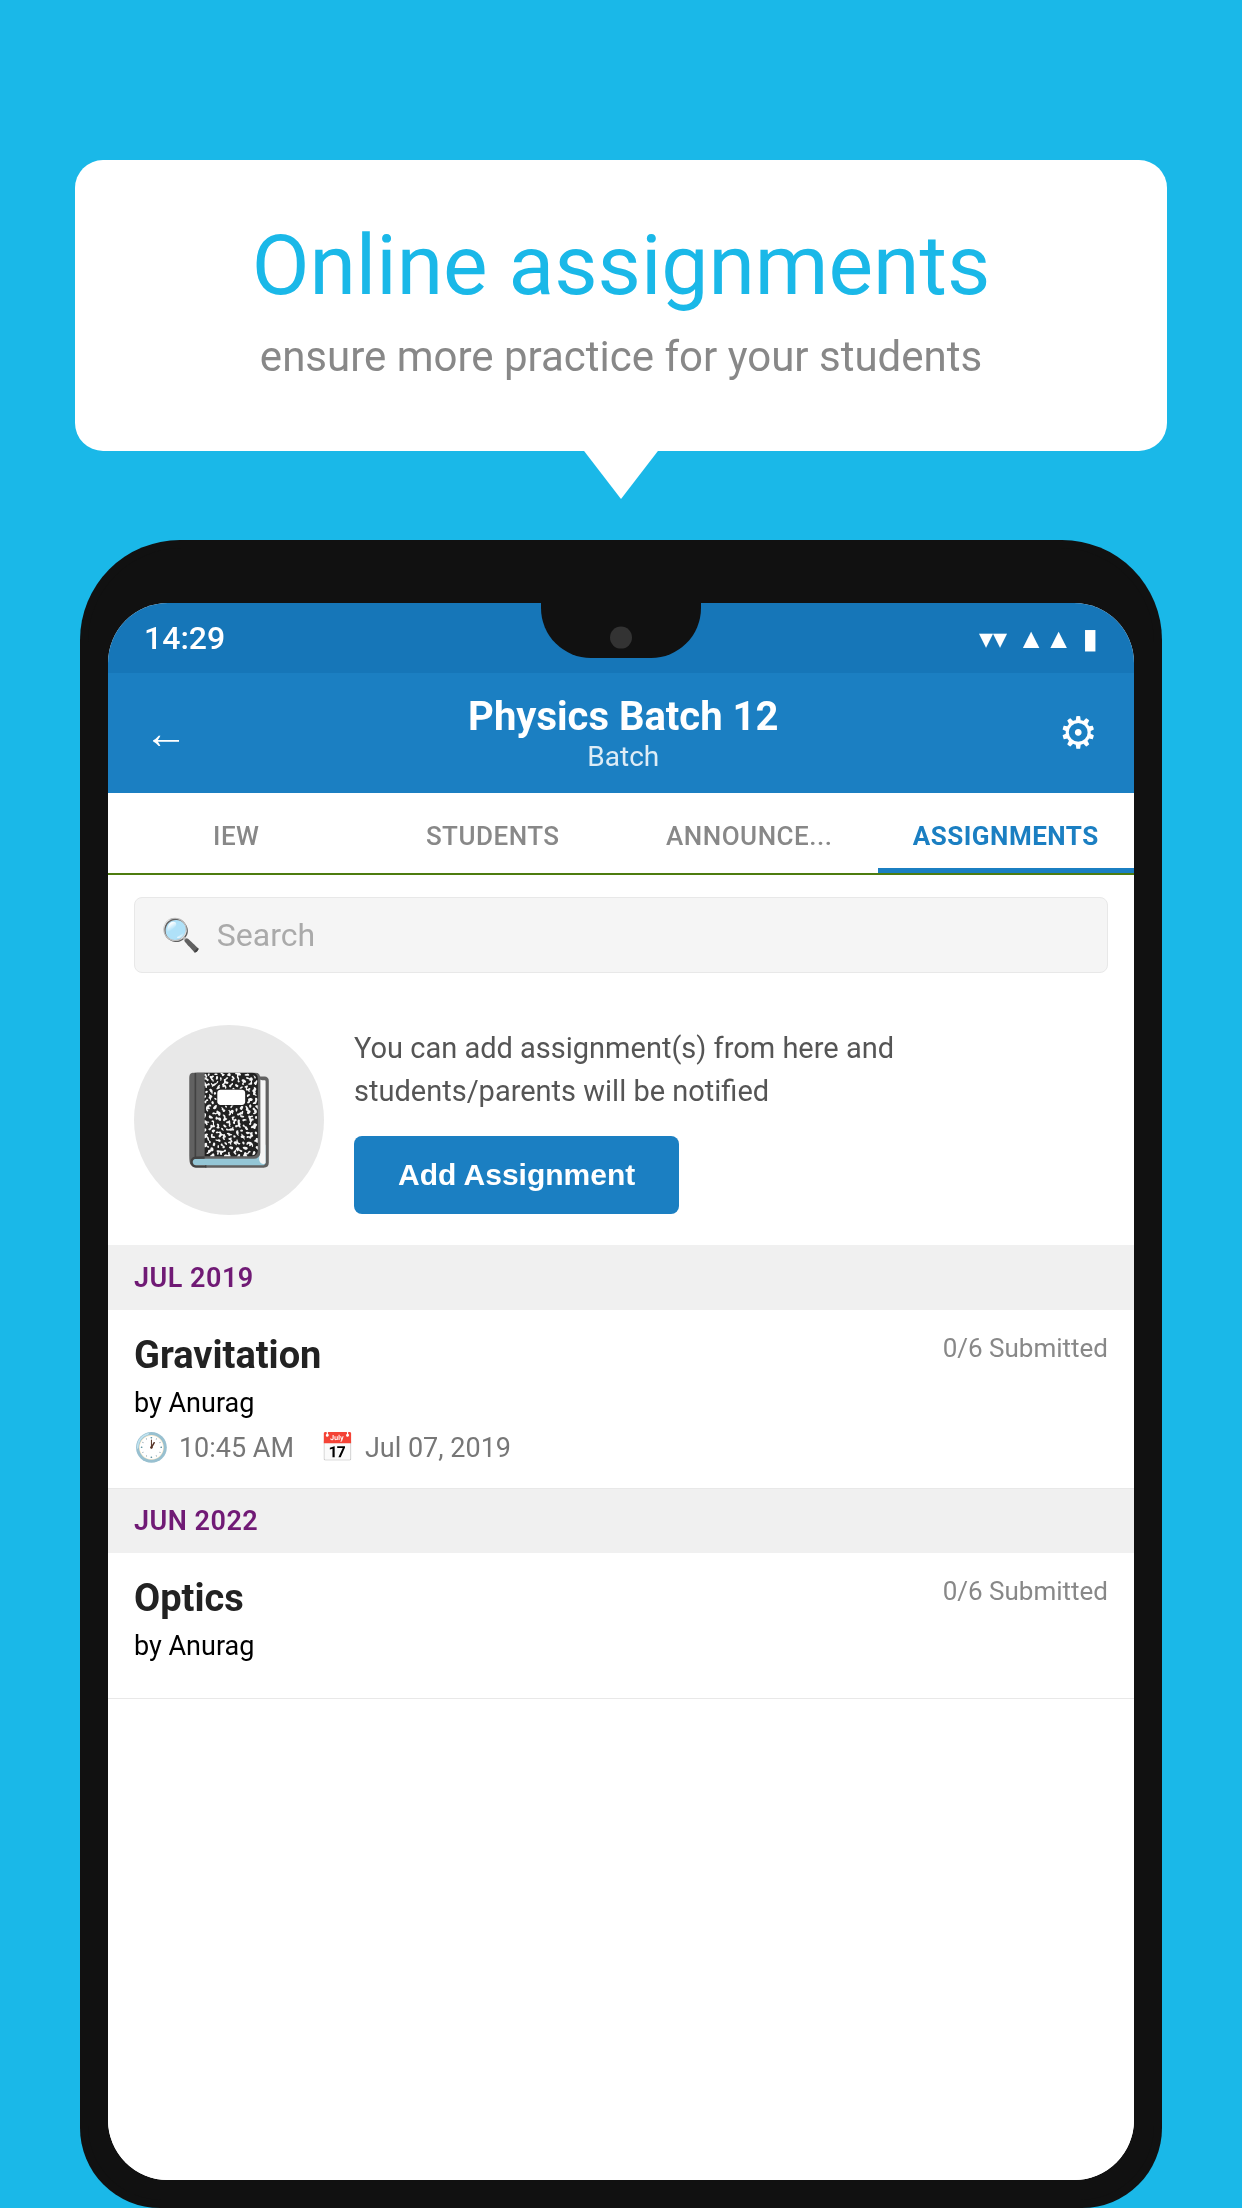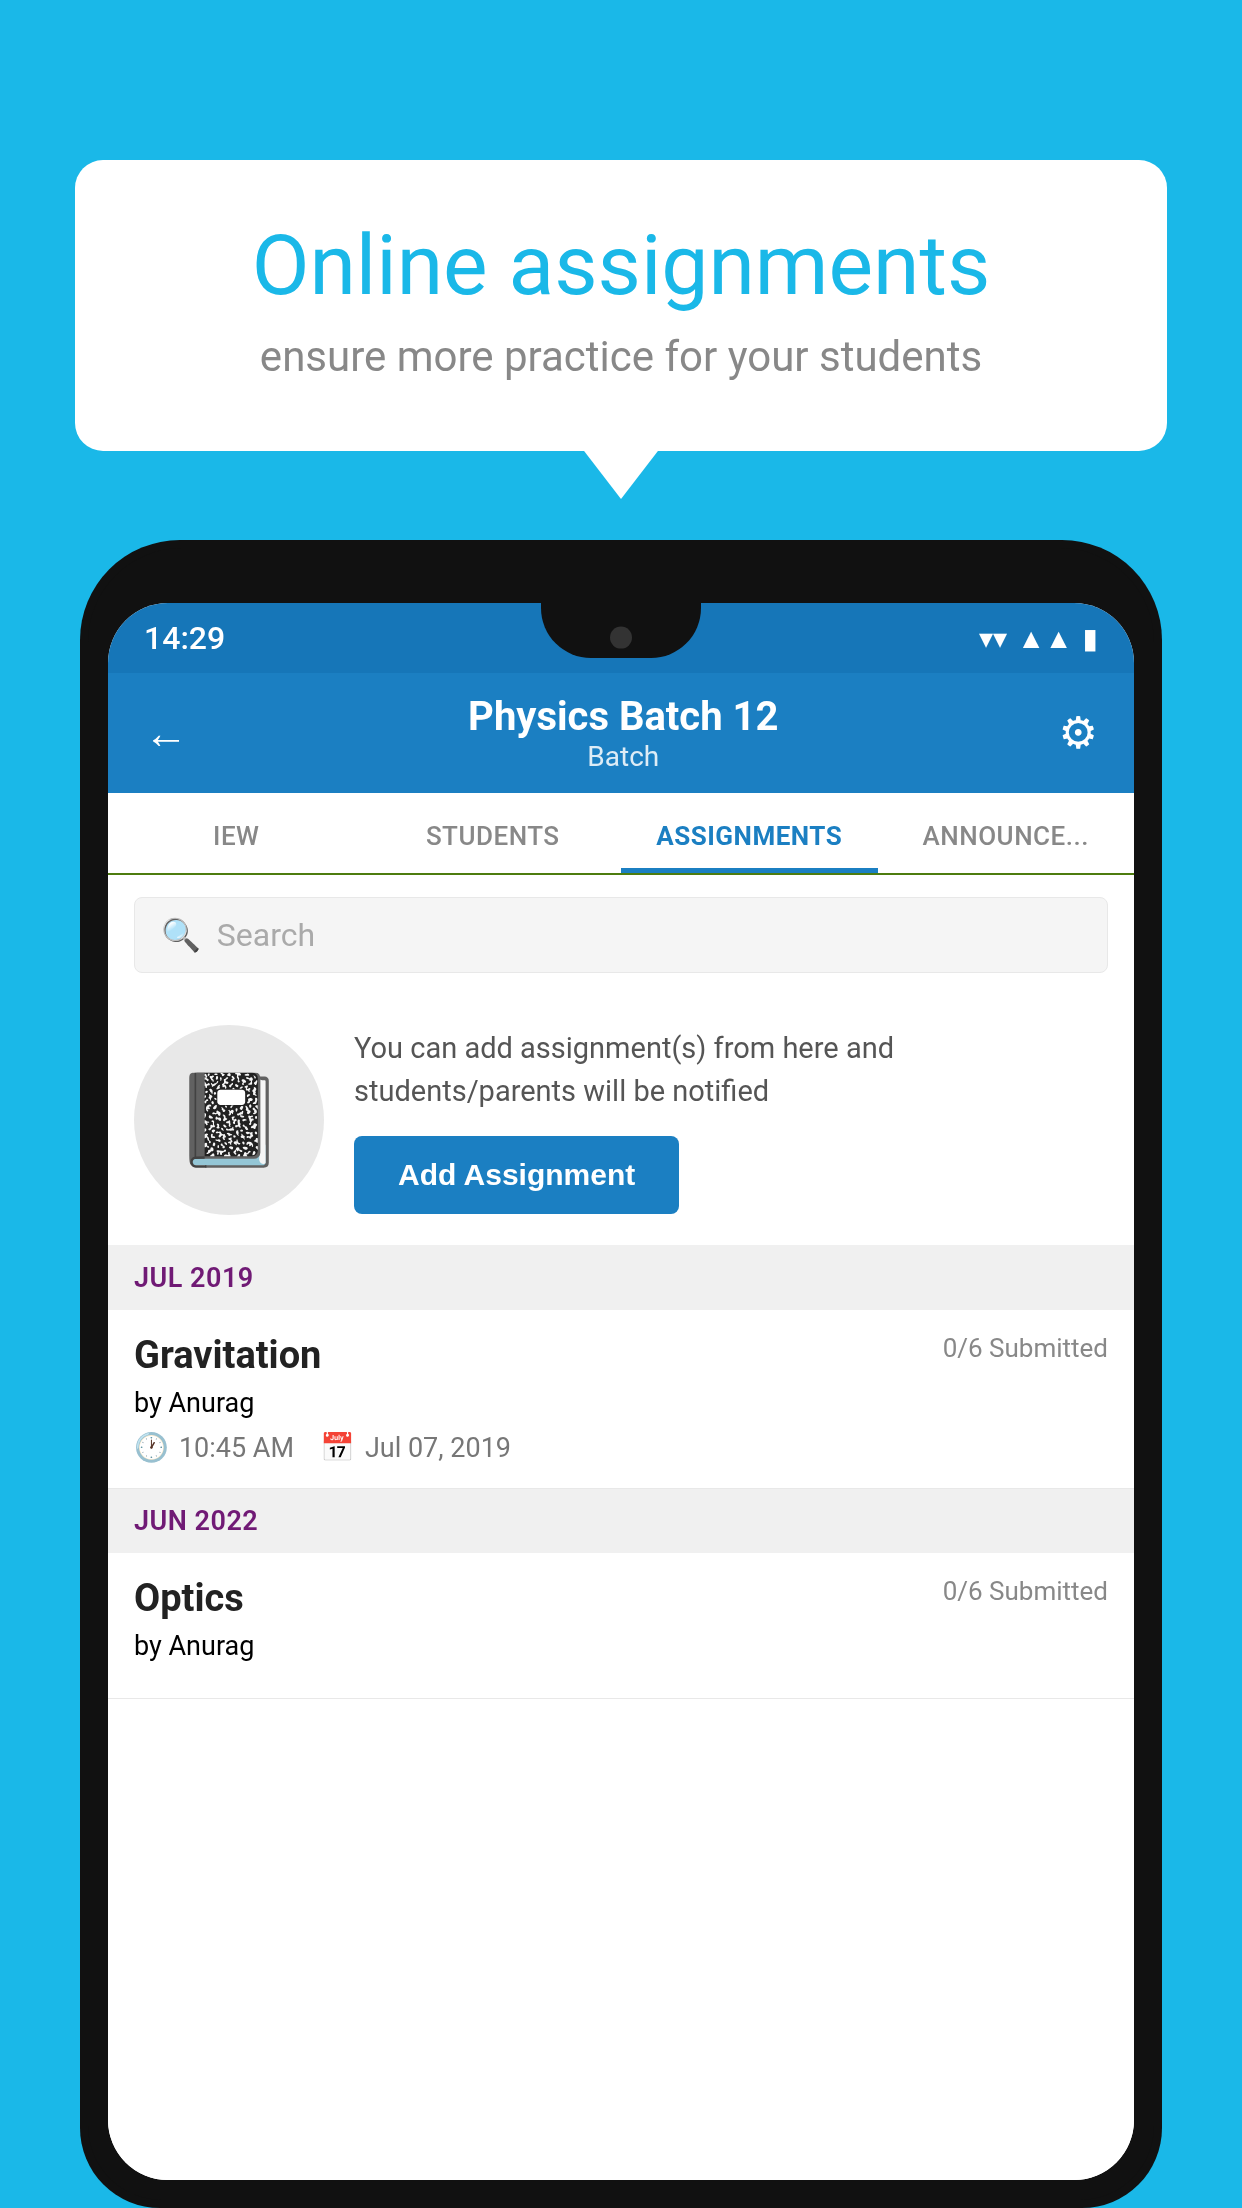--- a/index.html
+++ b/index.html
@@ -380,22 +380,22 @@
         <div class="header-center">
           <div class="header-title">Physics Batch 12</div>
           <div class="header-subtitle">Batch</div>
         </div>
         <span class="header-settings">⚙</span>
       </div>
 
       <div class="tabs-bar">
         <div class="tab-item">IEW</div>
         <div class="tab-item">STUDENTS</div>
+        <div class="tab-item">ANNOUNCE...</div>
         <div class="tab-item active">ASSIGNMENTS</div>
-        <div class="tab-item">ANNOUNCE...</div>
       </div>
 
       <div class="screen-content">
 
         <div class="search-container">
           <div class="search-bar">
             <span class="search-icon-wrap">🔍</span>
             <span class="search-placeholder">Search</span>
           </div>
         </div>

